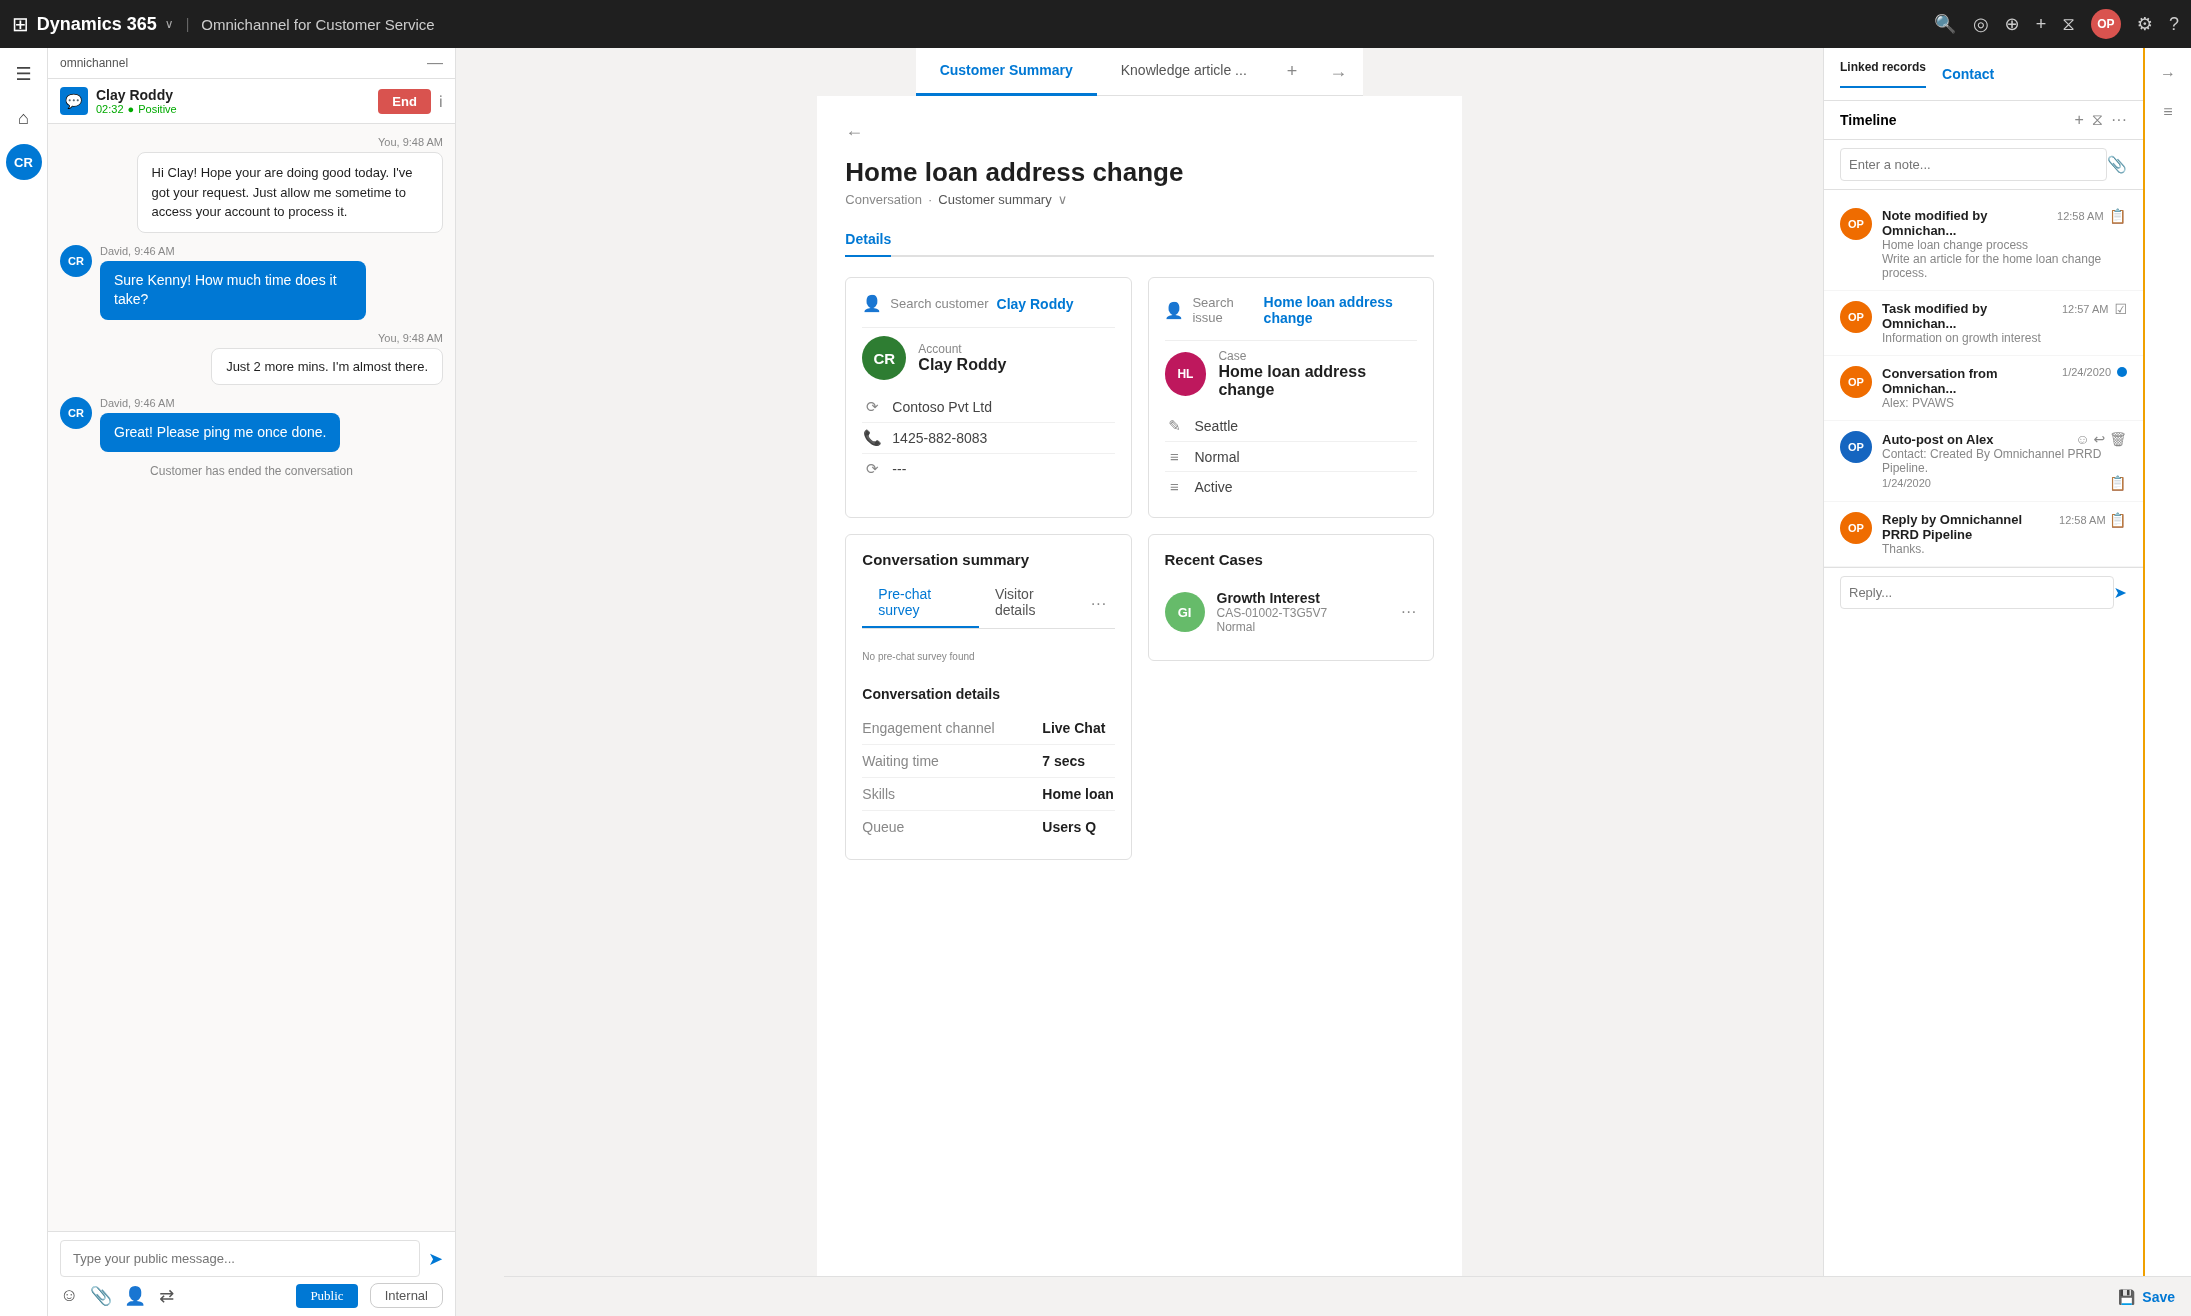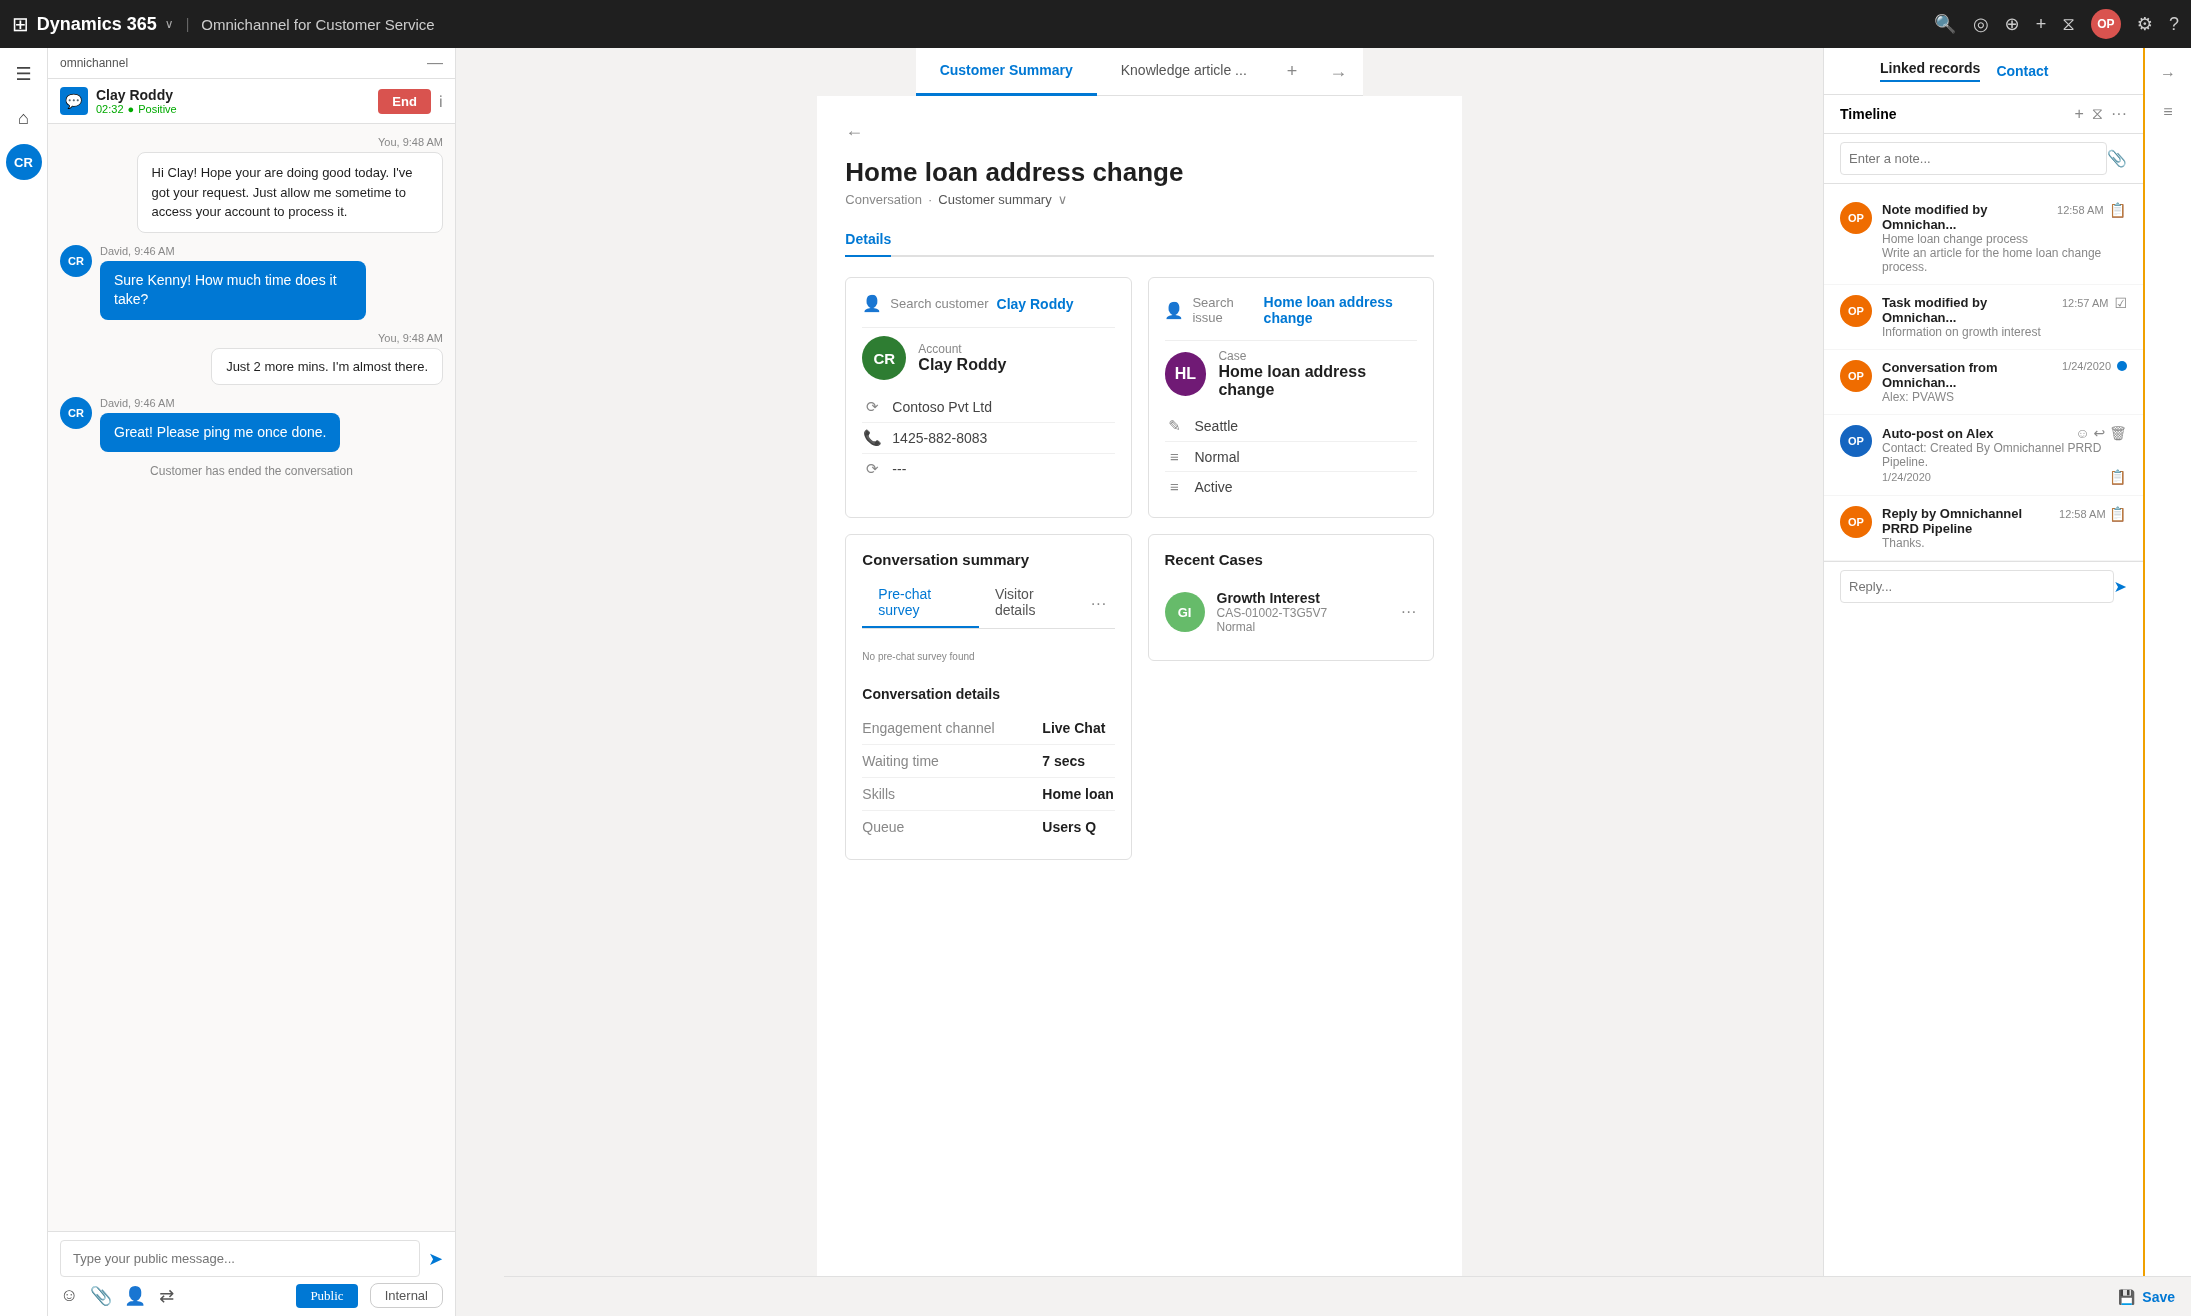--- a/index.html
+++ b/index.html
@@ -89,21 +89,21 @@
 
     
     .cards-row { display: flex; gap: 16px; margin-bottom: 16px; }
     .card { flex: 1; border: 1px solid #e0e0e0; border-radius: 6px; padding: 16px; background: #fff; }
     .card-search { display: flex; align-items: center; gap: 8px; margin-bottom: 14px; }
     .card-search-label { font-size: 13px; color: #888; }
     .card-search-value { font-size: 14px; color: #0078d4; font-weight: 600; display: flex; align-items: center; gap: 6px; cursor: pointer; }
     .card-divider { border: none; border-top: 1px solid #eee; margin: 8px 0; }
     .card-person-row { display: flex; align-items: center; gap: 12px; margin-bottom: 12px; }
     .person-avatar-cr { width: 44px; height: 44px; border-radius: 50%; background: #2e7d32; display: flex; align-items: center; justify-content: center; color: white; font-size: 15px; font-weight: 700; }
-    .person-avatar-hl { width: 44px; height: 44px; border-radius: 50%; background: #701a75; display: flex; align-items: center; justify-content: center; color: white; font-size: 16px; font-weight: 700; }
+    .person-avatar-hl { width: 44px; height: 44px; border-radius: 50%; background: #be185d; display: flex; align-items: center; justify-content: center; color: white; font-size: 12px; font-weight: 700; }
     .person-name { font-size: 16px; font-weight: 700; color: #1f1f1f; }
     .account-label { font-size: 12px; color: #888; }
     .card-field { display: flex; align-items: center; gap: 10px; padding: 6px 0; font-size: 14px; color: #444; border-bottom: 1px solid #f0f0f0; }
     .card-field:last-child { border-bottom: none; }
     .field-icon { color: #888; font-size: 15px; width: 20px; text-align: center; }
     .case-label { font-size: 12px; color: #888; }
     .case-name { font-size: 16px; font-weight: 700; color: #1f1f1f; }
 
     
     .summary-card { border: 1px solid #e0e0e0; border-radius: 6px; padding: 16px; background: #fff; margin-bottom: 16px; }
@@ -126,21 +126,21 @@
     .case-item-avatar { width: 40px; height: 40px; border-radius: 50%; background: #66bb6a; display: flex; align-items: center; justify-content: center; color: white; font-size: 13px; font-weight: 700; flex-shrink: 0; }
     .case-item-info { flex: 1; }
     .case-item-name { font-size: 14px; font-weight: 600; color: #1f1f1f; }
     .case-item-id { font-size: 12px; color: #888; }
     .case-item-status { font-size: 12px; color: #888; }
     .case-item-more { color: #888; font-size: 16px; cursor: pointer; }
 
     
     .right-panel { width: 320px; border-left: 1px solid #e0e0e0; background: #fff; display: flex; flex-direction: column; }
     .right-panel-header { padding: 12px 16px; border-bottom: 1px solid #e0e0e0; display: flex; align-items: center; gap: 16px; }
-    .rp-tab { font-size: 14px; color: #888; cursor: pointer; padding-bottom: 4px; margin-left: 40px; }
+    .rp-tab { font-size: 12px; color: #888; cursor: pointer; padding-bottom: 12px; }
     .rp-tab.active { color: #1f1f1f; font-weight: 600; border-bottom: 2px solid #0078d4; }
     .rp-contact { font-size: 14px; color: #0078d4; font-weight: 600; cursor: pointer; }
 
     .timeline-header { padding: 10px 16px; border-bottom: 1px solid #e0e0e0; display: flex; align-items: center; }
     .timeline-label { font-size: 14px; font-weight: 600; flex: 1; }
     .timeline-actions { display: flex; gap: 8px; color: #888; font-size: 16px; }
     .timeline-actions span { cursor: pointer; }
 
     .note-input-area { padding: 8px 16px; border-bottom: 1px solid #e0e0e0; }
     .note-input { width: 100%; border: 1px solid #e0e0e0; border-radius: 4px; padding: 8px; font-size: 13px; color: #888; outline: none; resize: none; }

